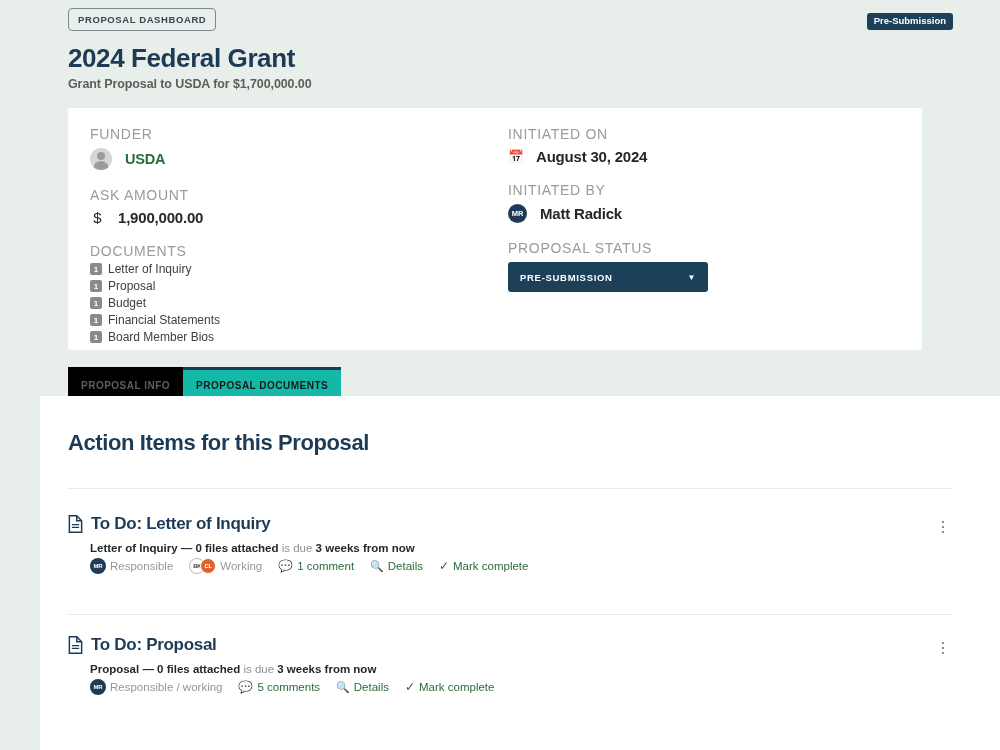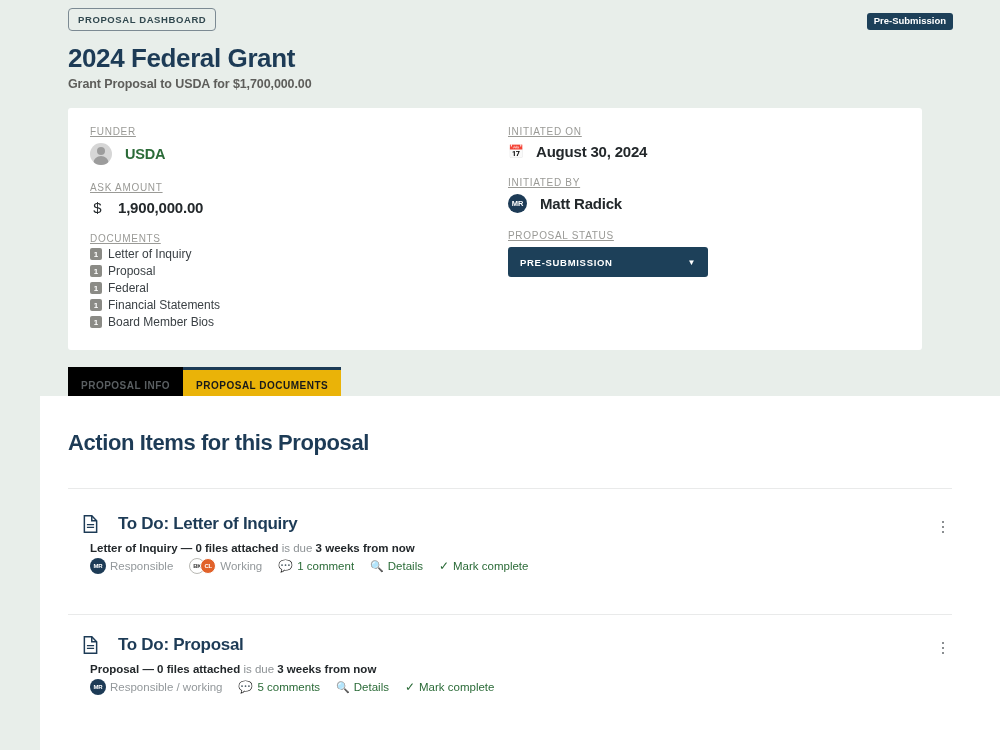--- a/index.html
+++ b/index.html
@@ -73,26 +73,25 @@
     position: absolute;
     left: 68px; top: 108px;
     width: 854px; height: 242px;
     background: #ffffff;
     border-radius: 3px;
   }
   .col-left  { position: absolute; left: 22px;  top: 18px; width: 360px; }
   .col-right { position: absolute; left: 440px; top: 18px; width: 380px; }
 
   .f-label {
-    font-size: 10px;
+    font-size: 14px;
     color: #9a9a96;
     letter-spacing: 0.7px;
     font-weight: 400;
     text-transform: uppercase;
-    text-decoration: underline;
   }
   .f-row { display: flex; align-items: center; gap: 13px; margin-top: 6px; }
   .f-val {
     font-size: 15px;
     font-weight: 700;
     color: #23282b;
     letter-spacing: -0.2px;
   }
   .f-val.green { color: #2b6b38; font-size: 14.5px; }
 
@@ -150,21 +149,21 @@
   
   .tabs { position: absolute; left: 68px; top: 367px; display: flex; }
   .tab {
     font-size: 10px; font-weight: 700; letter-spacing: 0.5px;
     padding: 11px 13px 10px 13px;
     background: #000000; color: #5a5f62;
     border-top: 3px solid transparent;
     cursor: pointer; line-height: 1;
   }
   .tab.active {
-    background: #eab308; color: #17191b;
+    background: #14b8a6; color: #17191b;
     border-top: 3px solid #1d3b56;
   }
 
   
   .panel {
     position: absolute;
     left: 40px; top: 396px;
     width: 1005px; height: 354px;
     background: #ffffff;
   }
@@ -172,21 +171,21 @@
     position: absolute; left: 28px; top: 34px;
     font-size: 22px; font-weight: 700;
     color: #1d3b56; letter-spacing: -0.4px;
   }
   .divider {
     position: absolute; left: 28px; width: 884px;
     height: 1px; background: #e9eaea;
   }
 
   .item { position: absolute; left: 28px; width: 884px; }
-  .item-head { display: flex; align-items: center; gap: 20px; margin-left: 15px; }
+  .item-head { display: flex; align-items: center; gap: 8px; }
   .doc-glyph { color: #1d3b56; width: 15px; height: 18px; flex: 0 0 auto; }
   .item-title {
     font-size: 17px; font-weight: 700;
     color: #1d3b56; letter-spacing: -0.3px;
   }
   .kebab {
     position: absolute; right: 0; top: 3px;
     width: 18px; height: 20px;
     display: flex; flex-direction: column; align-items: center;
     justify-content: center; gap: 2.5px; cursor: pointer;
@@ -259,21 +258,21 @@
         <div class="docitem">
           <span class="docbadge">1</span>
           <span class="docname">Letter of Inquiry</span>
         </div>
         <div class="docitem">
           <span class="docbadge">1</span>
           <span class="docname">Proposal</span>
         </div>
         <div class="docitem">
           <span class="docbadge">1</span>
-          <span class="docname">Federal</span>
+          <span class="docname">Budget</span>
         </div>
         <div class="docitem">
           <span class="docbadge">1</span>
           <span class="docname">Financial Statements</span>
         </div>
         <div class="docitem">
           <span class="docbadge">1</span>
           <span class="docname">Board Member Bios</span>
         </div>
 

